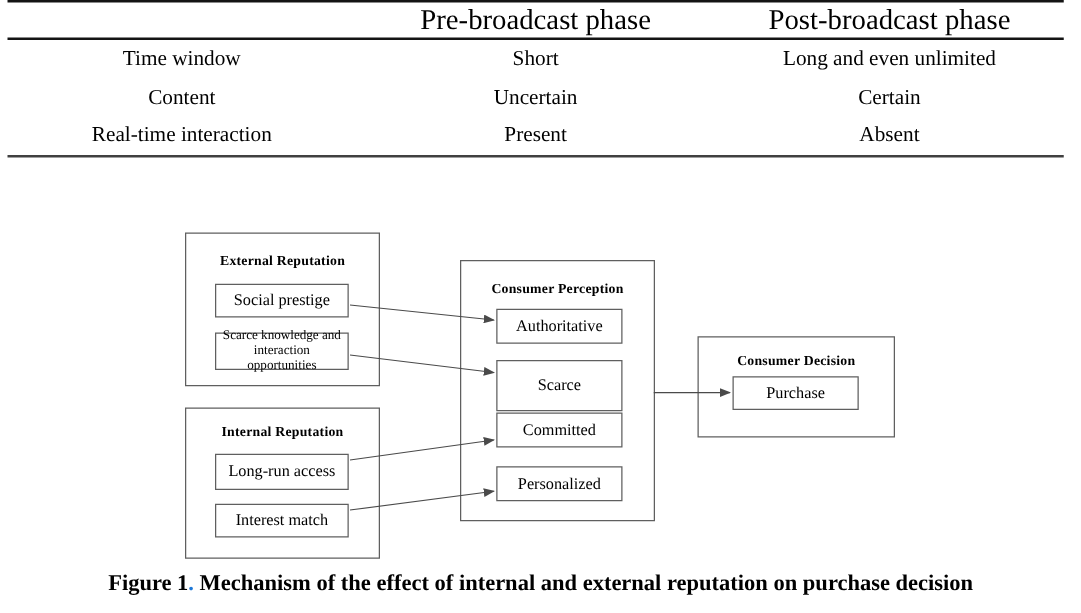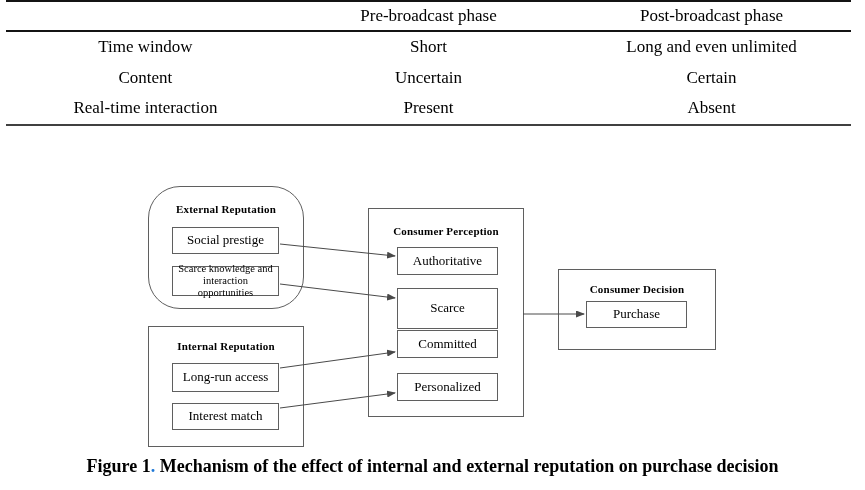--- a/index.html
+++ b/index.html
@@ -10,21 +10,21 @@
 
   
   .tbl { position:absolute; left:6px; top:0; width:845px; }
   .tbl-title {
     height:27px; line-height:26px; text-align:center;
     font-weight:bold; font-size:17px;
   }
   .tbl-head {
     display:flex; align-items:center; height:28px;
     border-top:2px solid #141414; border-bottom:2px solid #141414;
-    font-size:17px;
+    font-size:23px;
   }
   .tbl-row { display:flex; align-items:center; height:30.6px; font-size:17px; }
   .tbl-body { border-bottom:2px solid #404040; }
   .c1 { width:33%; text-align:center; }
   .c2 { width:34%; text-align:center; }
   .c3 { width:33%; text-align:center; }
 
   
   .gbox { position:absolute; border:1px solid #5f5f5f; background:#fff; }
   .gtitle {
@@ -32,21 +32,21 @@
     font-weight:bold; font-size:11px; letter-spacing:0.2px;
   }
   .node {
     position:absolute; border:1px solid #5f5f5f; background:#fff;
     display:flex; align-items:center; justify-content:center;
     text-align:center; font-size:13px; line-height:1.15; padding:0 2px;
     box-sizing:border-box;
   }
   .node.small-text { font-size:10.5px; }
 
-  #ext-group  { left:148px; top:186px; width:154px; height:121px;border-radius:32px; }
+  #ext-group  { left:148px; top:186px; width:154px; height:121px; }
   #ext-title  { top:16px; }
   #n-social   { left:23px;  top:40px;  width:107px; height:27px; }
   #n-scarcek  { left:23px;  top:79px;  width:107px; height:30px; }
 
   #int-group  { left:148px; top:326px; width:154px; height:119px; }
   #int-title  { top:13px; }
   #n-longrun  { left:23px;  top:36px;  width:107px; height:29px; }
   #n-interest { left:23px;  top:76px;  width:107px; height:27px; }
 
   #per-group  { left:368px; top:208px; width:154px; height:207px; }

